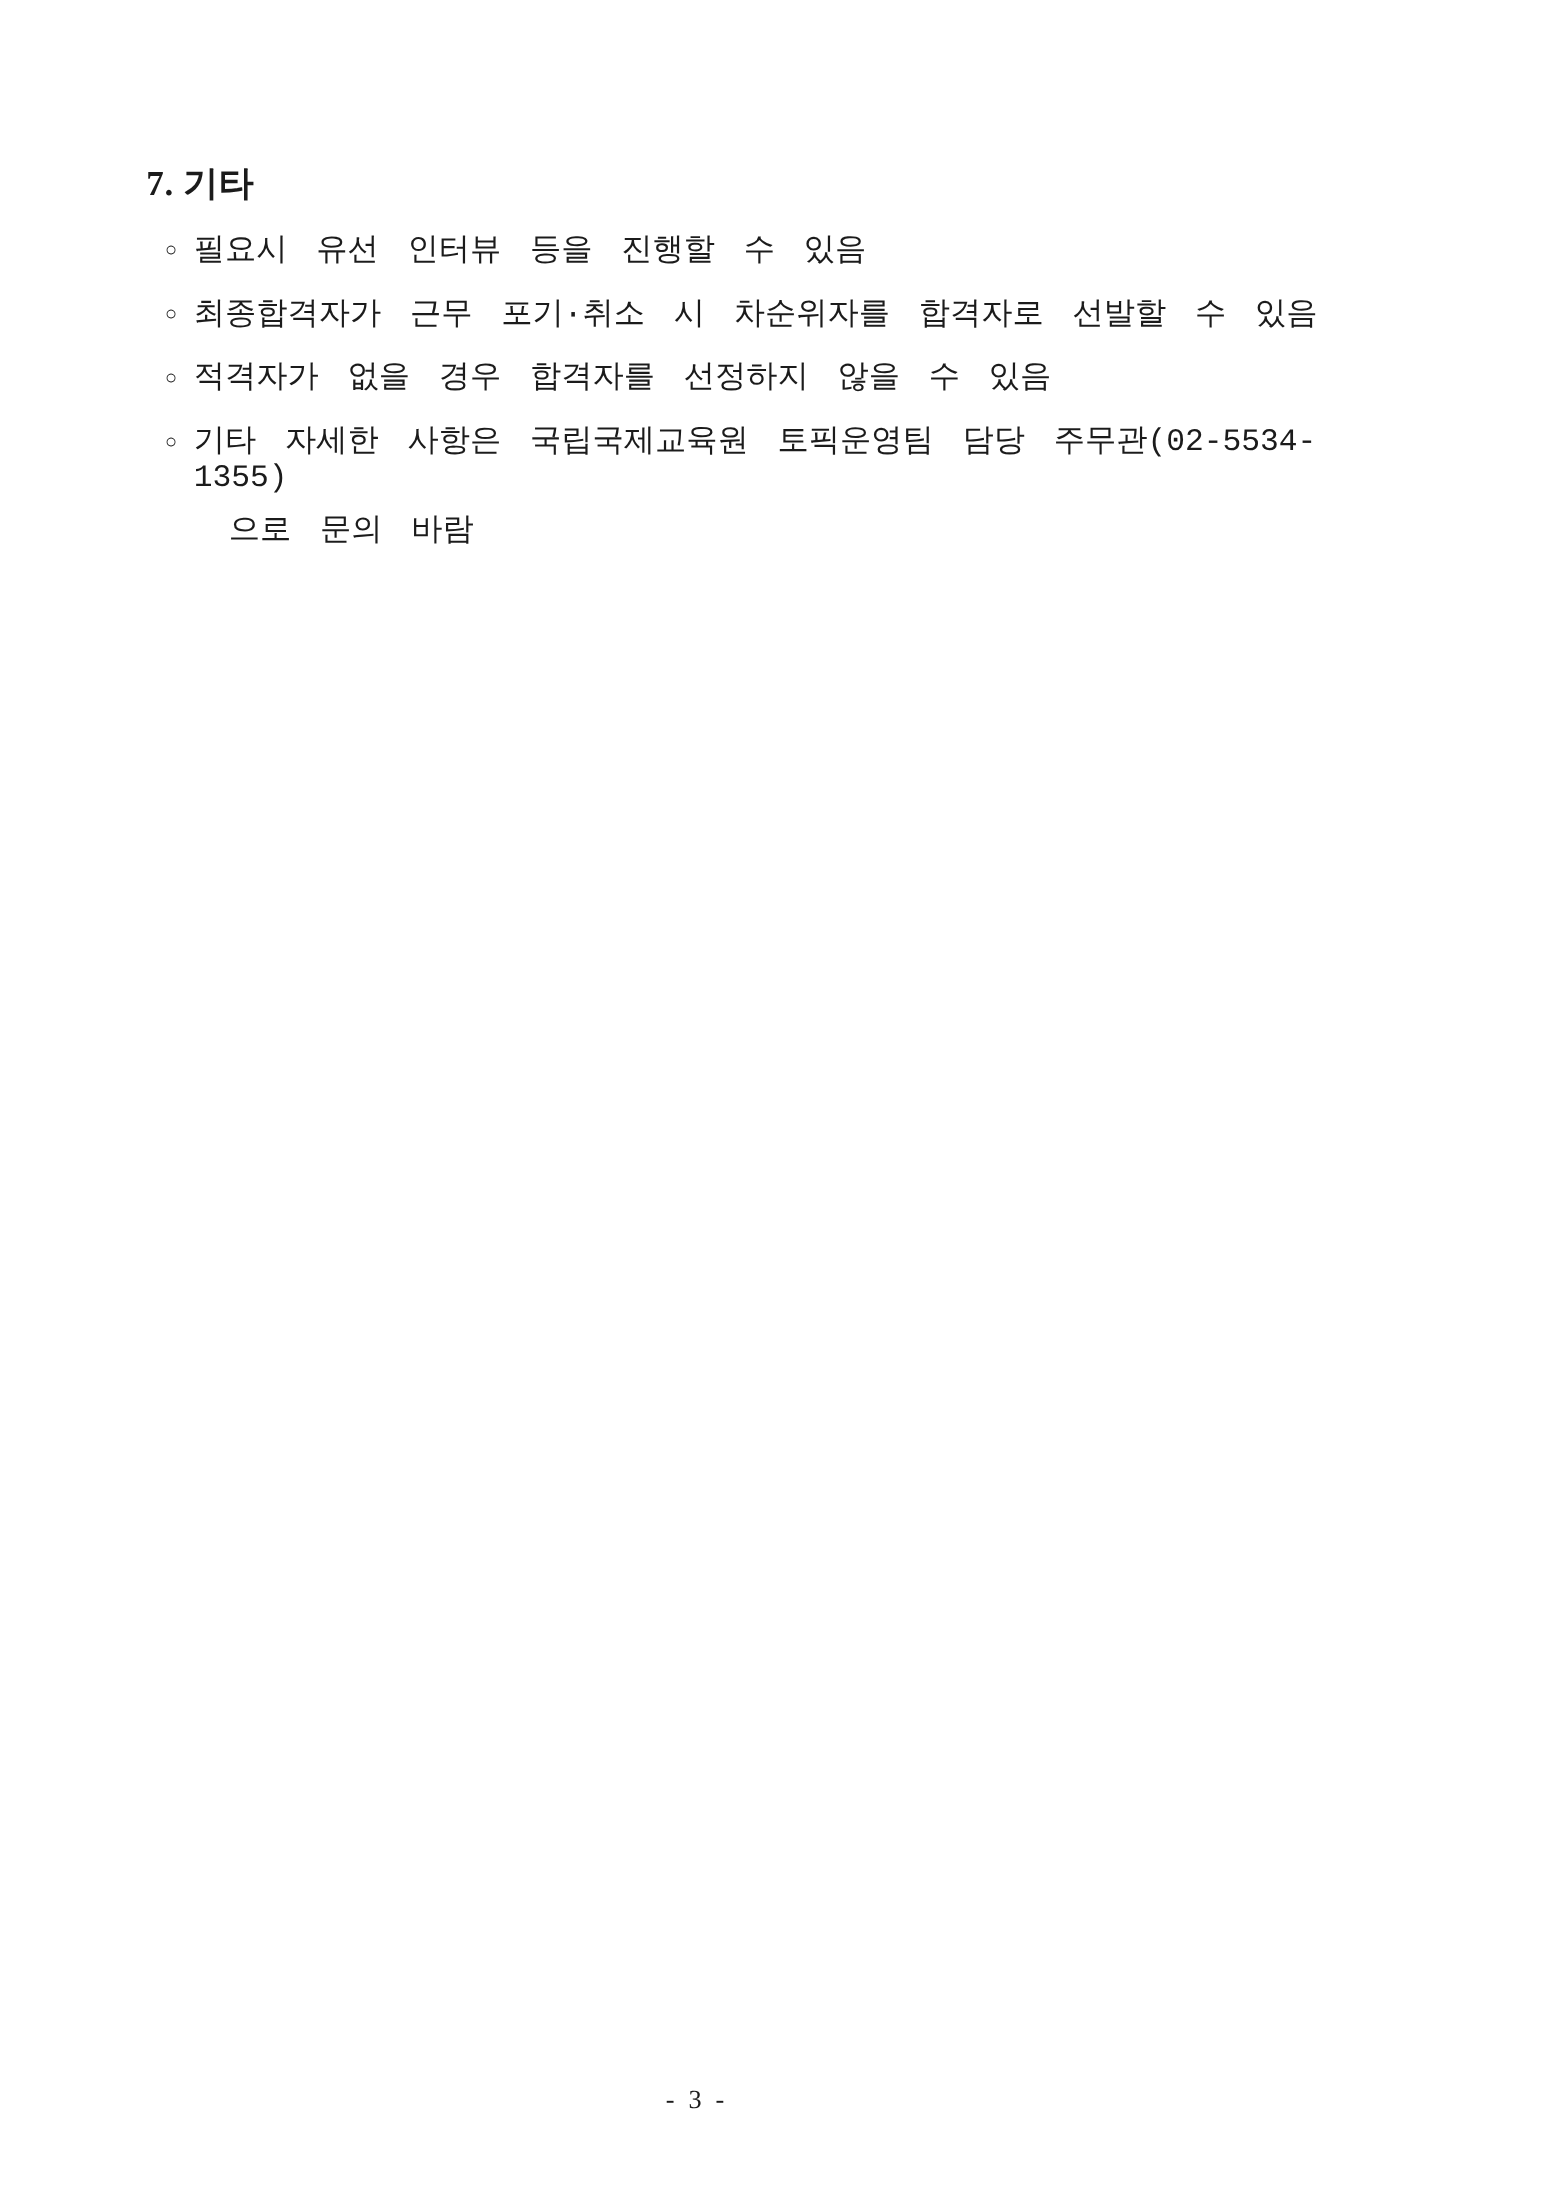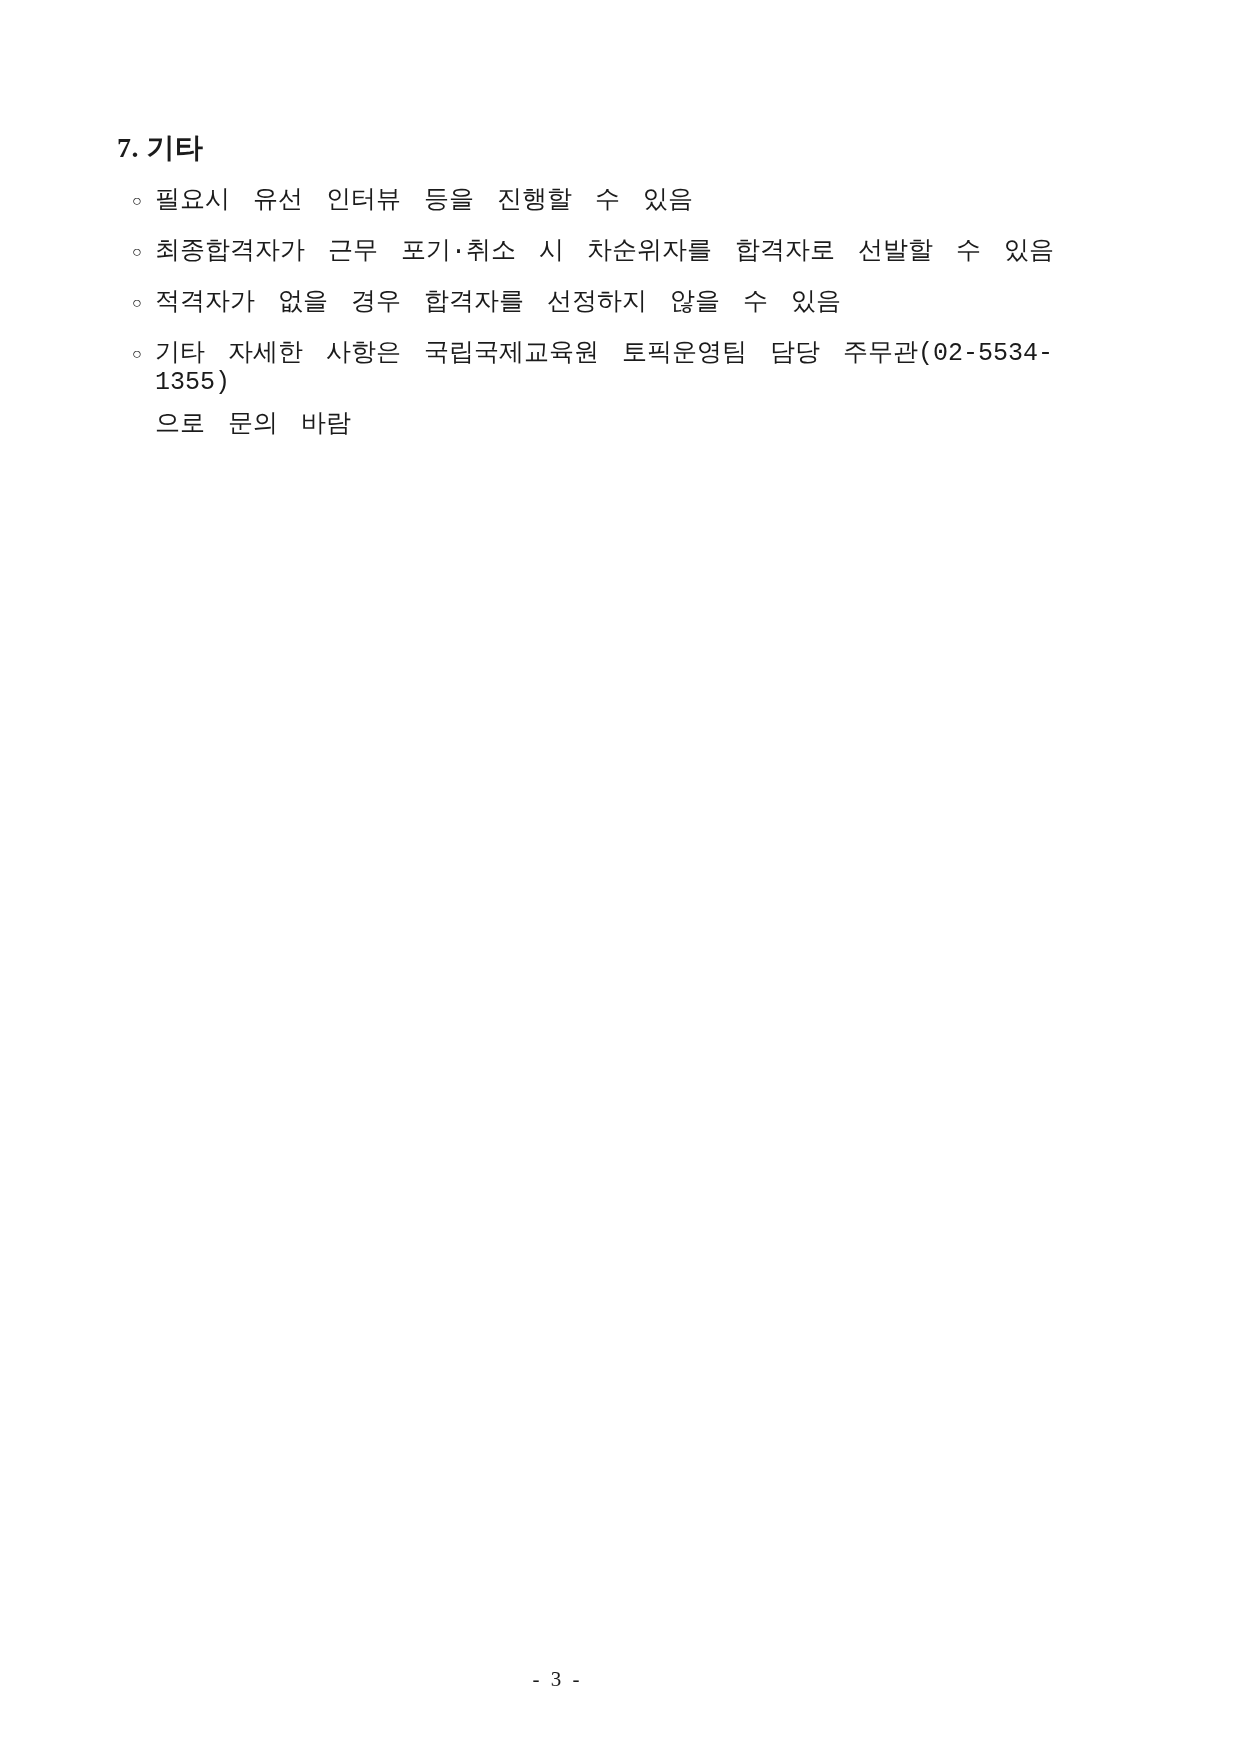--- a/index.html
+++ b/index.html
@@ -46,20 +46,21 @@
     word-spacing: 0;
   }
   .btext {
     flex: 1 1 auto;
     min-width: 0;
     font-family: Liberation Mono, monospace;
   }
   .cont {
     display: block;
     margin-top: 13px;
+    margin-left: 28px;
   }
   .footer {
     position: absolute;
     left: 0;
     right: 0;
     top: 1666px;
     text-align: center;
     font-size: 21px;
     line-height: 26px;
     word-spacing: 6px;

